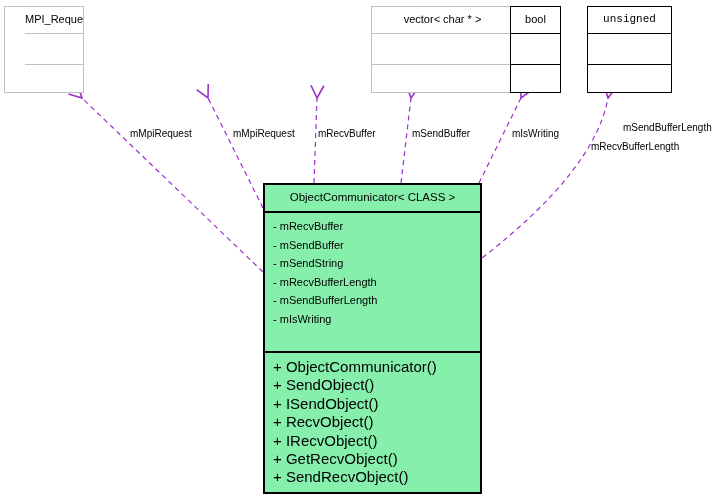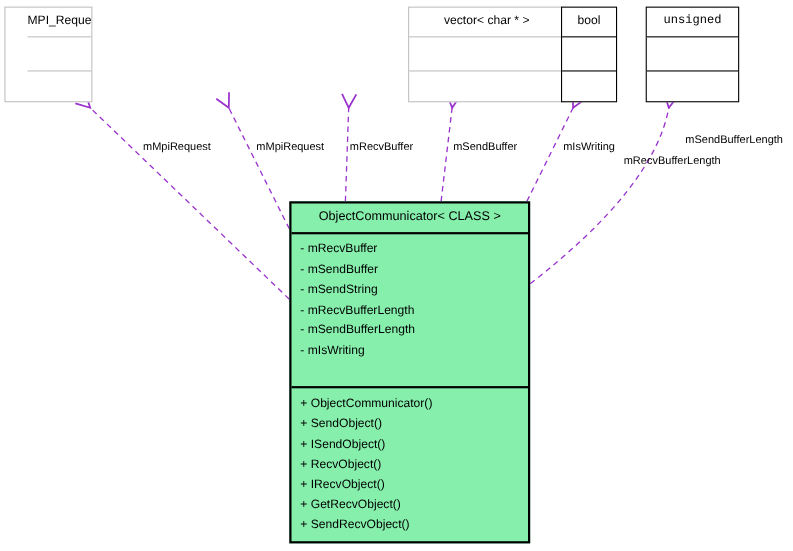--- a/index.html
+++ b/index.html
@@ -35,21 +35,21 @@
   .main-box .m-title{
     height:26px;line-height:25px;text-align:center;font-size:11.5px;
     border-bottom:2px solid #000;white-space:nowrap;
   }
   .main-box .m-attrs{
     height:140px;border-bottom:2px solid #000;padding:4px 0 0 8px;
     box-sizing:border-box;
   }
   .main-box .m-methods{flex:1;padding:5px 0 0 8px;box-sizing:border-box;}
   .member{font-size:11px;line-height:18.6px;white-space:nowrap;}
-  .method{font-size:11px;line-height:18.4px;white-space:nowrap;}
+  .method{font-size:15px;line-height:18.4px;white-space:nowrap;}
 </style>
 </head>
 <body>
 
 <div class="canvas">
 
   <svg class="edges" width="721" height="501" viewBox="0 0 721 501">
     <defs>
       <marker id="oarrow" markerWidth="18" markerHeight="16" refX="1.5" refY="8" orient="auto" markerUnits="userSpaceOnUse">
         <path d="M14,1.5 L1.5,8 L14,14.5" fill="none" stroke="#9a32cd" stroke-width="1.6"></path>
@@ -90,21 +90,21 @@
     <div class="row1"></div>
     <div class="row2"></div>
   </div>
 
   <span class="edge-label" style="left:130px;top:127px;">mMpiRequest</span>
   <span class="edge-label" style="left:233px;top:127px;">mMpiRequest</span>
   <span class="edge-label" style="left:318px;top:127px;">mRecvBuffer</span>
   <span class="edge-label" style="left:412px;top:127px;">mSendBuffer</span>
   <span class="edge-label" style="left:512px;top:127px;">mIsWriting</span>
   <span class="edge-label" style="left:599px;top:121px;padding-left:24px;">mSendBufferLength</span>
-  <span class="edge-label" style="left:567px;top:140px;">mRecvBufferLength</span>
+  <span class="edge-label" style="left:591px;top:140px;">mRecvBufferLength</span>
 
   <div class="main-box">
     <div class="m-title">ObjectCommunicator&lt; CLASS &gt;</div>
     <div class="m-attrs">
       <div class="member">- mRecvBuffer</div>
       <div class="member">- mSendBuffer</div>
       <div class="member">- mSendString</div>
       <div class="member">- mRecvBufferLength</div>
       <div class="member">- mSendBufferLength</div>
       <div class="member">- mIsWriting</div>

